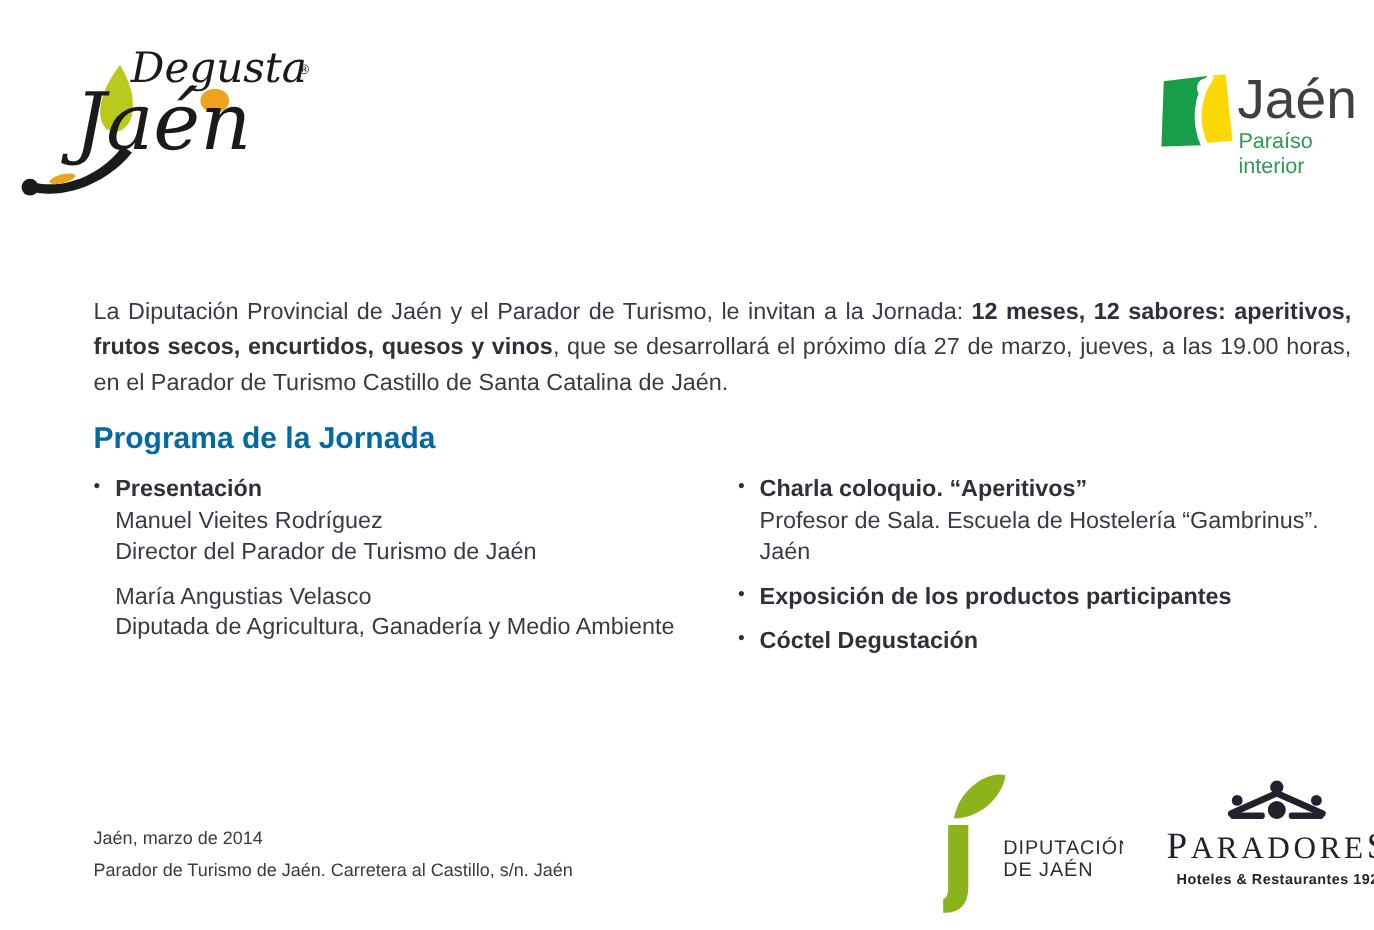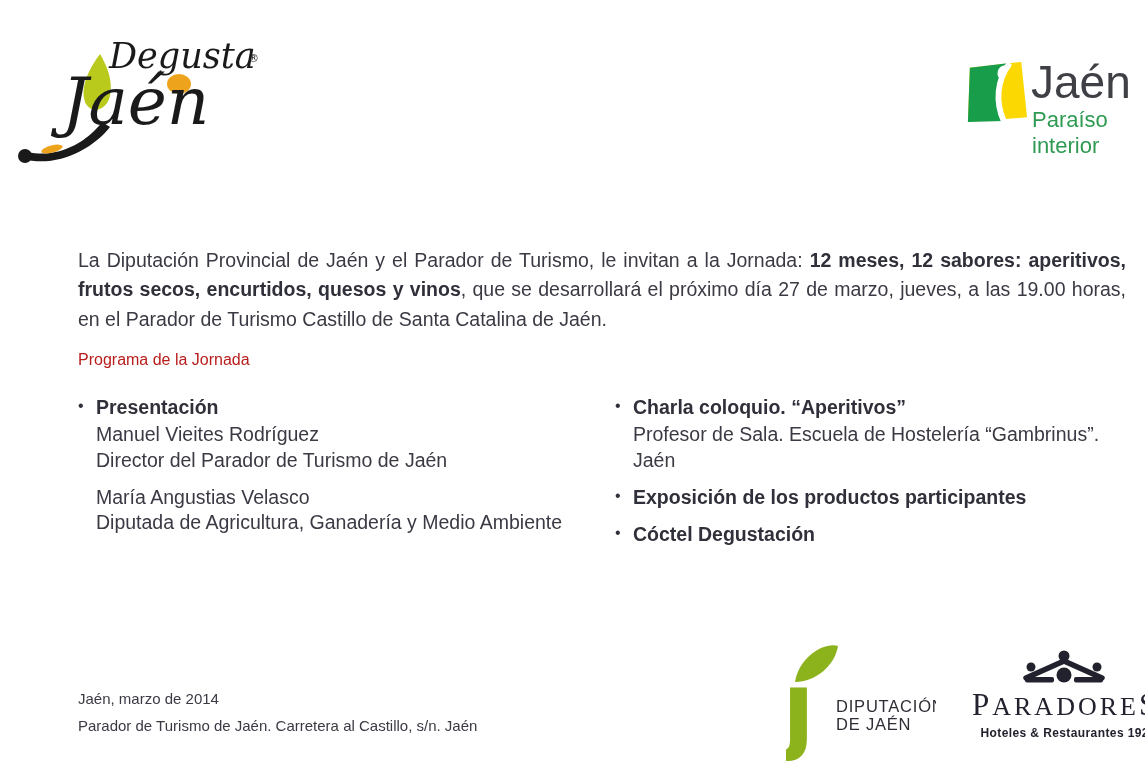--- a/index.html
+++ b/index.html
@@ -4,29 +4,29 @@
 <style>
   html,body{margin:0;padding:0;background:#fff;}
   .page{position:relative;width:1145px;height:775px;background:#ffffff;overflow:hidden;
         font-family:"Liberation Sans",sans-serif;color:#3a3a44;}
 
   
   .degusta{position:absolute;left:12px;top:22px;width:260px;height:152px;}
   .jaenlogo{position:absolute;left:965px;top:58px;width:180px;height:72px;}
   .jaen-word{position:absolute;left:66px;top:0px;font-size:46px;line-height:48px;
              color:#3f4045;letter-spacing:0px;}
-  .jaen-tag{position:absolute;left:67px;top:49px;font-size:22px;color:#2f9b52;}
+  .jaen-tag{position:absolute;left:67px;top:49px;font-size:18px;color:#2f9b52;}
 
   
   .intro{position:absolute;left:78px;top:226px;width:1048px;font-size:19.5px;
          line-height:29.5px;text-align:justify;color:#3a3a44;}
   .intro b{font-weight:700;color:#30303a;}
 
   
-  .prog-heading{position:absolute;left:78px;top:351px;font-size:16px;font-weight:400;color:#b91c1c;}
+  .prog-heading{position:absolute;left:78px;top:351px;font-size:25px;font-weight:700;color:#0369a1;}
   .col{position:absolute;top:393px;font-size:19.5px;}
   .col-left{left:78px;width:515px;}
   .col-right{left:615px;width:525px;}
   .prog-item{position:relative;padding-left:18px;}
   .prog-item + .prog-item{margin-top:9px;}
   .bullet{position:absolute;left:0;top:4px;font-size:16px;color:#30303a;}
   .prog-title{font-weight:700;line-height:28px;margin-bottom:1px;color:#30303a;}
   .person-group div{line-height:25.8px;}
   .person-group + .person-group{margin-top:11px;}
 

